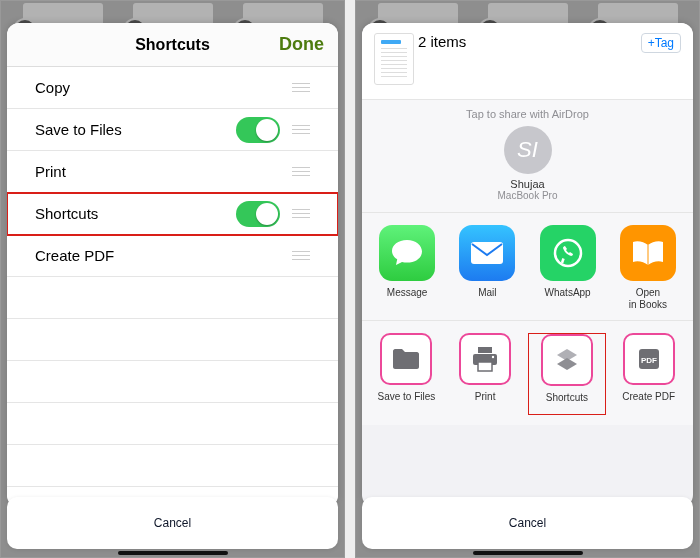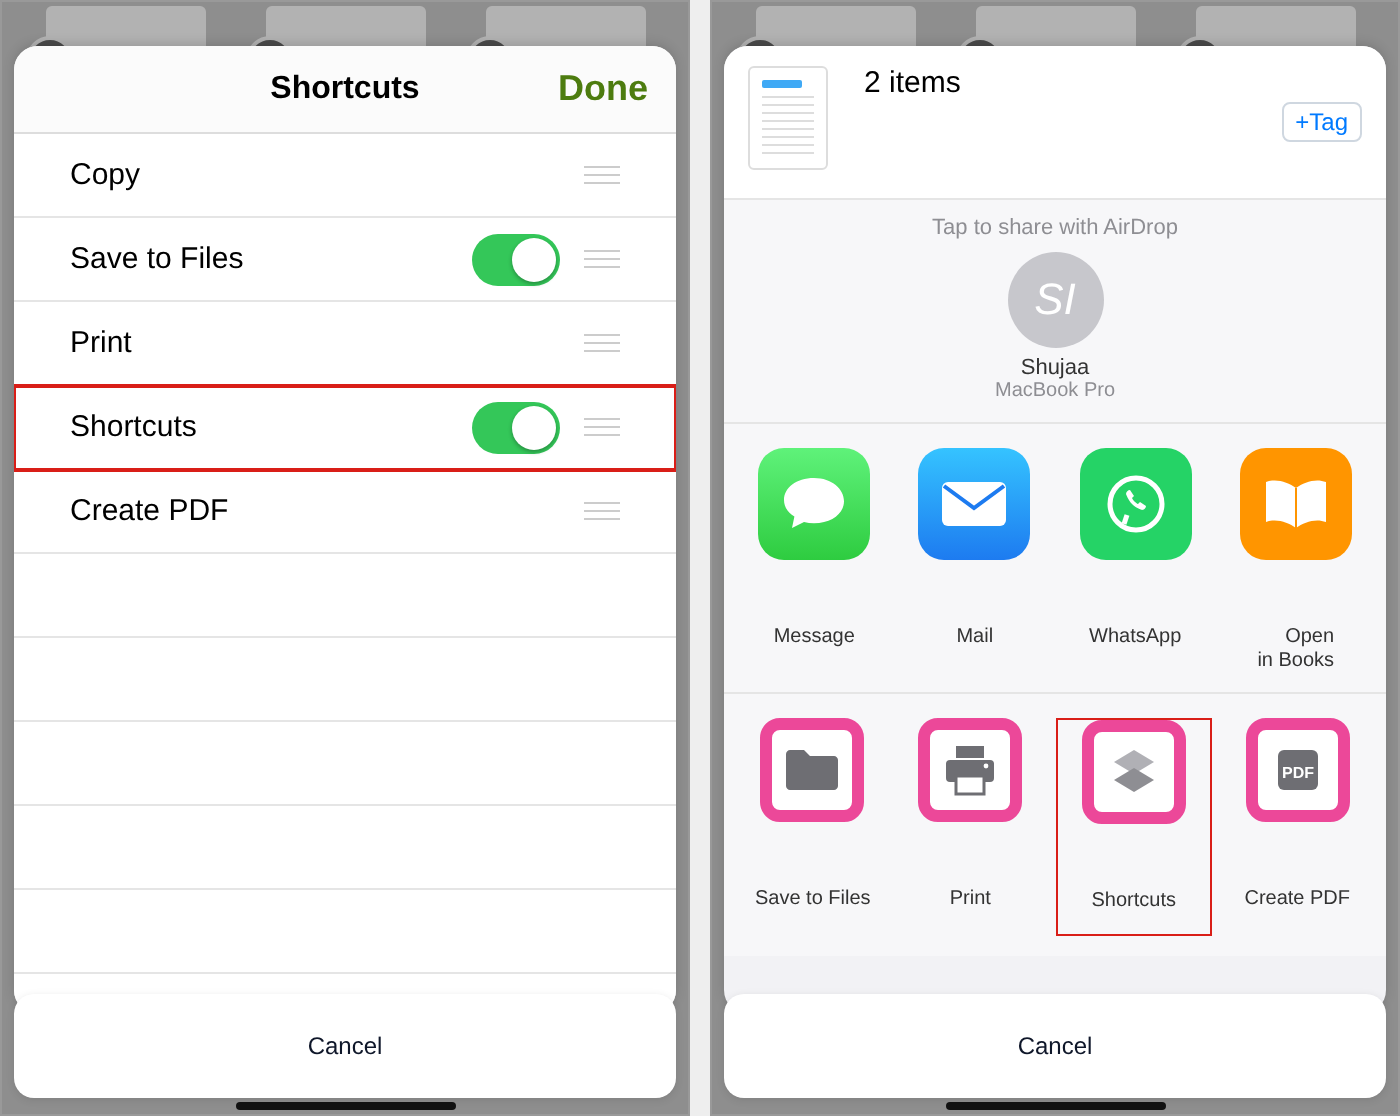--- a/index.html
+++ b/index.html
@@ -96,38 +96,38 @@
   
   .sheet-right{
     position:absolute; left:6px; right:6px; top:22px; bottom:50px;
     background:#f2f2f5;
     border-radius:12px;
     display:flex; flex-direction:column;
     overflow:hidden;
     box-shadow: 0 -1px 6px rgba(0,0,0,.15);
   }
   .hdr2{
-    background:#fff; padding:10px 12px 14px; display:flex; gap:18px;
+    background:#fff; padding:10px 12px 14px; display:flex; gap:4px;
     align-items:flex-start; border-bottom:1px solid #e5e5e5;
     position:relative;
   }
   .doc-thumb{
     width:40px; height:52px; background:#fff; border:1px solid #ddd;
     border-radius:3px; position:relative;
   }
   .doc-thumb::before{content:"";position:absolute;top:6px;left:6px;right:12px;height:4px;background:#3fa9f5;border-radius:1px;}
   .doc-thumb::after{content:"";position:absolute;top:14px;left:6px;right:6px;bottom:6px;
     background:repeating-linear-gradient(#ddd 0 1px, transparent 1px 4px);}
   .hdr2-txt{flex:1;}
   .hdr2-title{font-size:15px; font-weight:500;}
   .hdr2-sub{font-size:12px; color:#8e8e93;}
   .tag-btn{
     color:#007aff; font-size:12px; border:1px solid #cfd7e0;
     padding:2px 6px; border-radius:4px; background:#fff;
-    align-self:flex-start; margin-top:18px;
+    align-self:flex-start; 
   }
 
   .airdrop-sec{
     padding:8px 0 10px; text-align:center; border-bottom:1px solid #e5e5e5;
     background:#f7f7f9;
   }
   .airdrop-lbl{font-size:11px; color:#8e8e93; margin-bottom:6px;}
   .airdrop-av{
     width:48px; height:48px; border-radius:50%; background:#c7c7cc;
     margin:0 auto 4px 28px; display:flex; align-items:center; justify-content:center;
@@ -142,29 +142,29 @@
   }
   .actions-row{border-bottom:none;}
   .app-cell{
     flex:1; display:flex; flex-direction:column; align-items:center;
     font-size:10px; color:#333;
   }
   .app-icon{
     width:56px; height:56px; border-radius:13px; margin-bottom:6px;
     display:flex; align-items:center; justify-content:center;
   }
-  .app-label{text-align:right; line-height:1.15; min-height:22px;margin-top:27px;}
+  .app-label{text-align:center; line-height:1.15; min-height:22px;}
 
   .action-cell{
     flex:1; display:flex; flex-direction:column; align-items:center;
     font-size:10px; color:#333;
   }
   .action-icon{
     width:52px; height:52px; border-radius:10px; background:#fff;
-    border:6px solid #ec4899; margin-bottom:6px;
+    border:2px solid #ec4899; margin-bottom:6px;
     display:flex; align-items:center; justify-content:center;
     color:#6e6e73;
   }
   .action-cell.hl{outline:1.5px solid #d91e18; outline-offset:-1px; padding:1px 3px;}
 
   
   .ic-msg{background:linear-gradient(#5ff27a,#2ecc40);}
   .ic-mail{background:linear-gradient(#35c3ff,#1d7bf0);}
   .ic-wa{background:#25d366;}
   .ic-books{background:#ff9500;}

